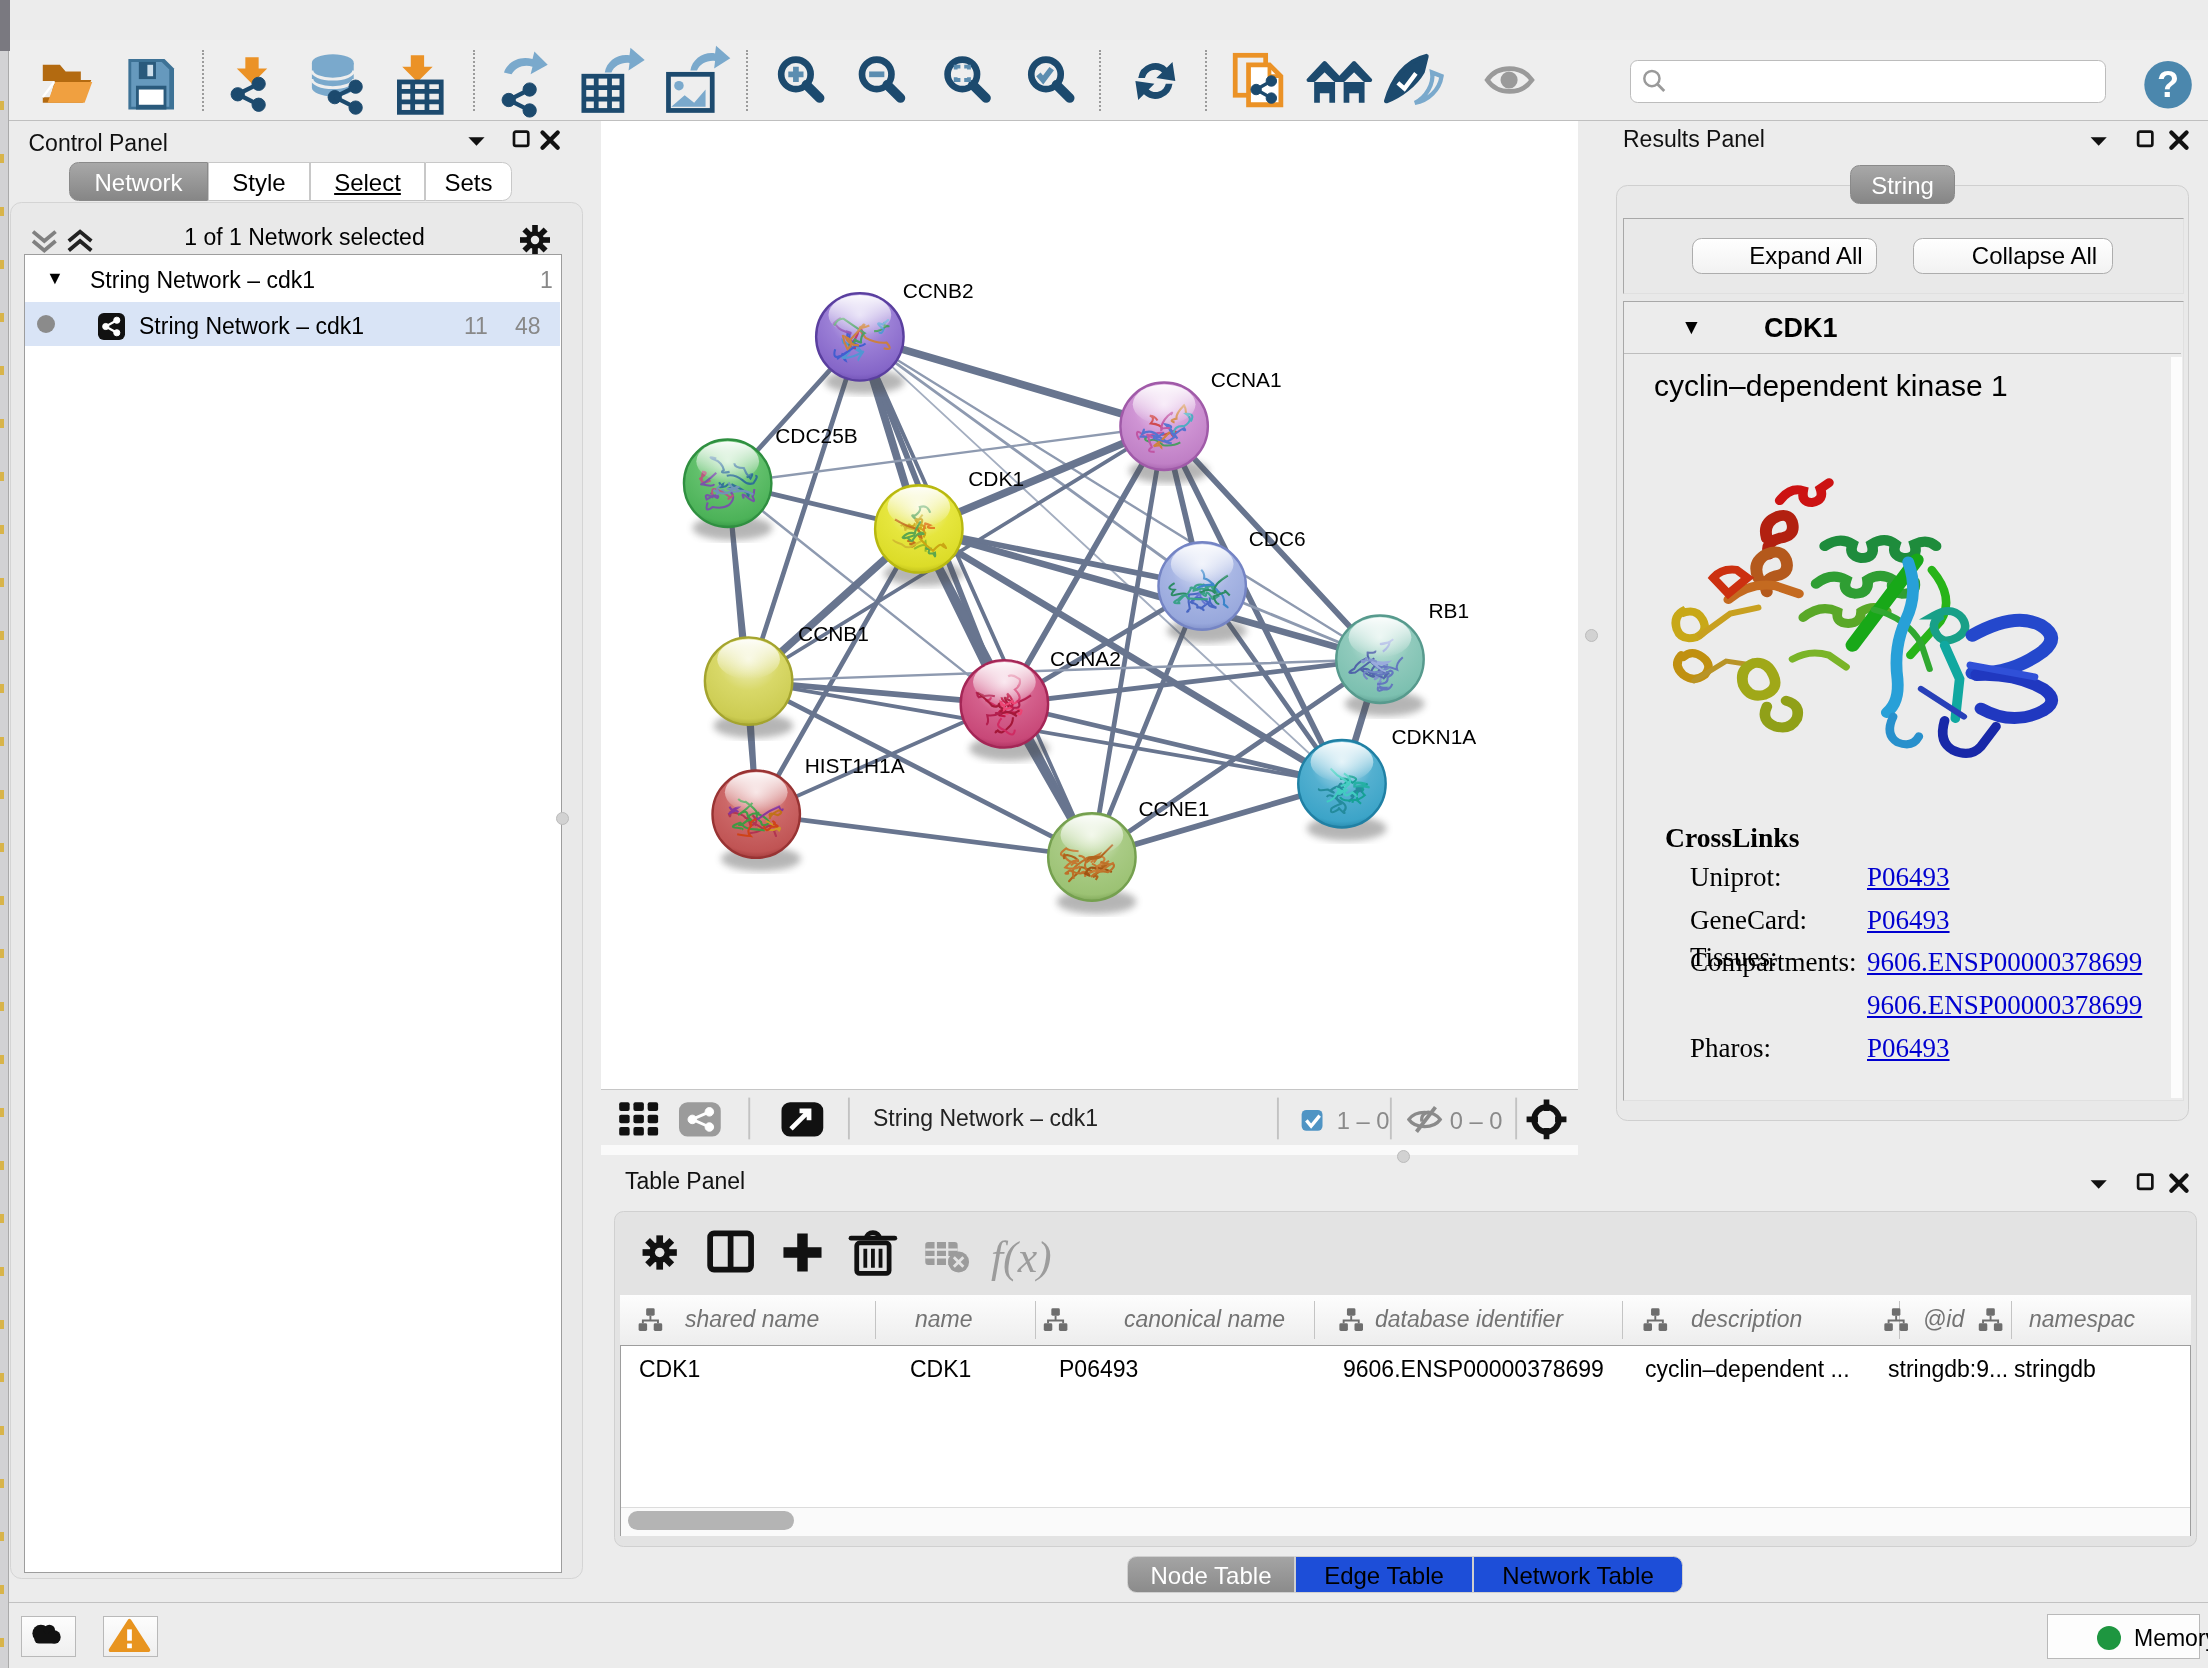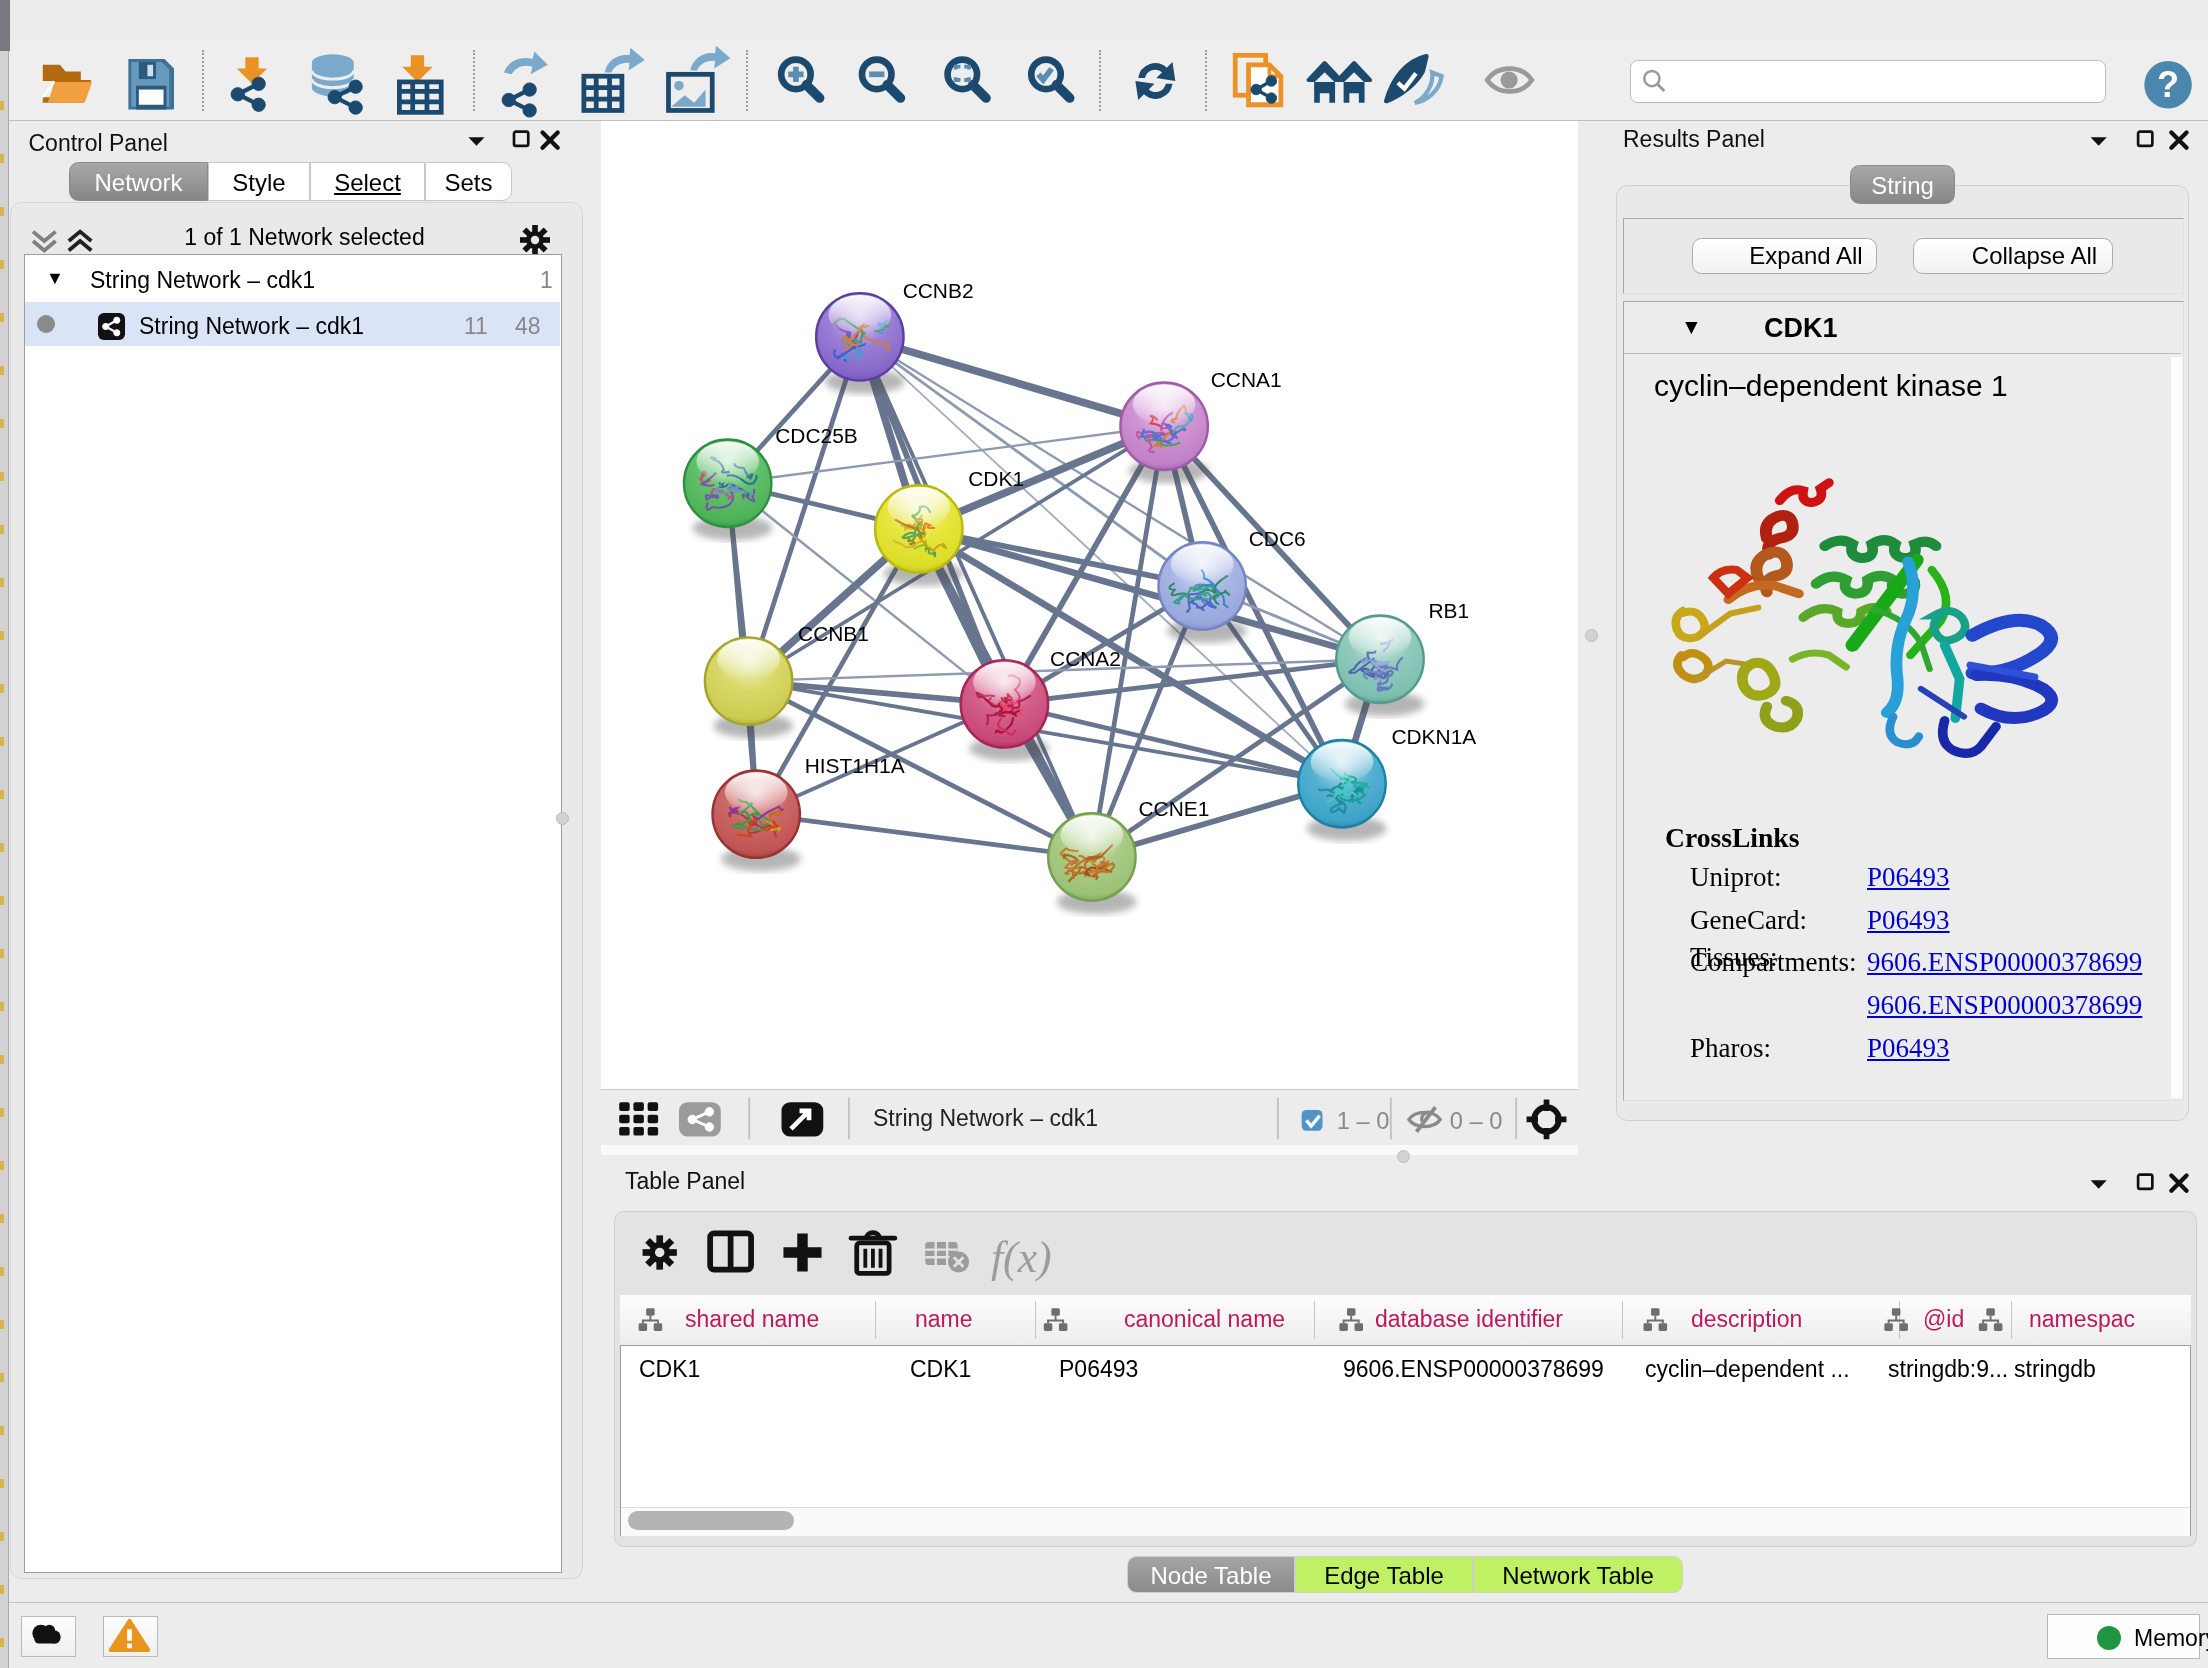--- a/index.html
+++ b/index.html
@@ -29,26 +29,26 @@
 #res-topbox { position:absolute; left:1623px; top:218px; width:561px; height:76px; border:1.9px solid #a8a8a8; border-right-color:#e0e0e0; border-bottom-color:#e0e0e0; }
 .btn { position:absolute; background:linear-gradient(#ffffff,#f2f2f2); border:1px solid #adadad; border-radius:9.5px; text-align:center; font-size:24px; color:#000;padding-left:43px; }
 #res-content { position:absolute; left:1623px; top:301px; width:561px; height:800px; border:1.9px solid #a8a8a8; border-right-color:#e0e0e0; border-bottom-color:#e0e0e0; background:#ececec; }
 #cdk1-head { position:absolute; left:1624px; top:302px; width:557px; height:52px; border-bottom:1.9px solid #bdbdbd; background:#ececec; }
 .serif { font-family:"Liberation Serif",serif; }
 .xlink { color:#0000d0; text-decoration:underline; }
 
 #tp-box { position:absolute; left:614px; top:1211px; width:1583px; height:336px; background:#e3e3e3; border:1px solid #d0d0d0; border-radius:9.5px; }
 #tp-table { position:absolute; left:620px; top:1295px; width:1571px; height:241px; background:#fff; border:1px solid #9d9d9d; }
 #tp-header { position:absolute; left:620px; top:1295px; width:1571px; height:51px; background:linear-gradient(#fdfdfd,#ededed); border-bottom:1.9px solid #9d9d9d; }
-.th { position:absolute; top:1295px; height:49px; font-size:23px; color:#be185d; line-height:49px; }
+.th { position:absolute; top:1295px; height:49px; font-size:23px; color:#737373; line-height:49px;font-style:italic; }
 .colsep { position:absolute; top:5.7px; height:38px; width:0; border-left:1.9px solid #c4c4c4; }
 .td { position:absolute; top:1356px; font-size:23px; color:#000; }
 #tp-scroll { position:absolute; left:621px; top:1507px; width:1569px; height:28.5px; background:#fafafa; border-top:1px solid #dcdcdc; }
 #tp-thumb { position:absolute; left:628px; top:1511px; width:166px; height:19px; background:#b4b4b4; border-radius:9.5px; }
-.bt-tab { position:absolute; top:1556px; height:37px; font-size:24px; text-align:center; line-height:37px; background:#bef264; color:#000; border:1px solid #cfcfcf; }
+.bt-tab { position:absolute; top:1556px; height:37px; font-size:24px; text-align:center; line-height:37px; background:#1d4ed8; color:#000; border:1px solid #cfcfcf; }
 .bt-tab.sel { background:linear-gradient(#a4a4a4,#8b8b8b); color:#fff; }
 
 #statusbar { position:absolute; left:0; top:1602px; width:2208px; height:67px; background:#ececec; border-top:1.9px solid #c2c2c2; }
 .sq-btn { position:absolute; top:1616px; width:55px; height:41px; background:linear-gradient(#fdfdfd,#efefef); border:1.9px solid #b9b9b9; }
 #memory { position:absolute; left:2047px; top:1614px; width:153px; height:45px; background:#fdfdfd; border:1.9px solid #b9b9b9; font-size:23px; color:#000; }
 </style>
 </head>
 <body>
 <div id="page">
   <div class="abs" style="left:0; top:0; width:8.6px; height:1668px; background:#d2d2d4; border-right:1px solid #aaa; z-index:50;"></div>

